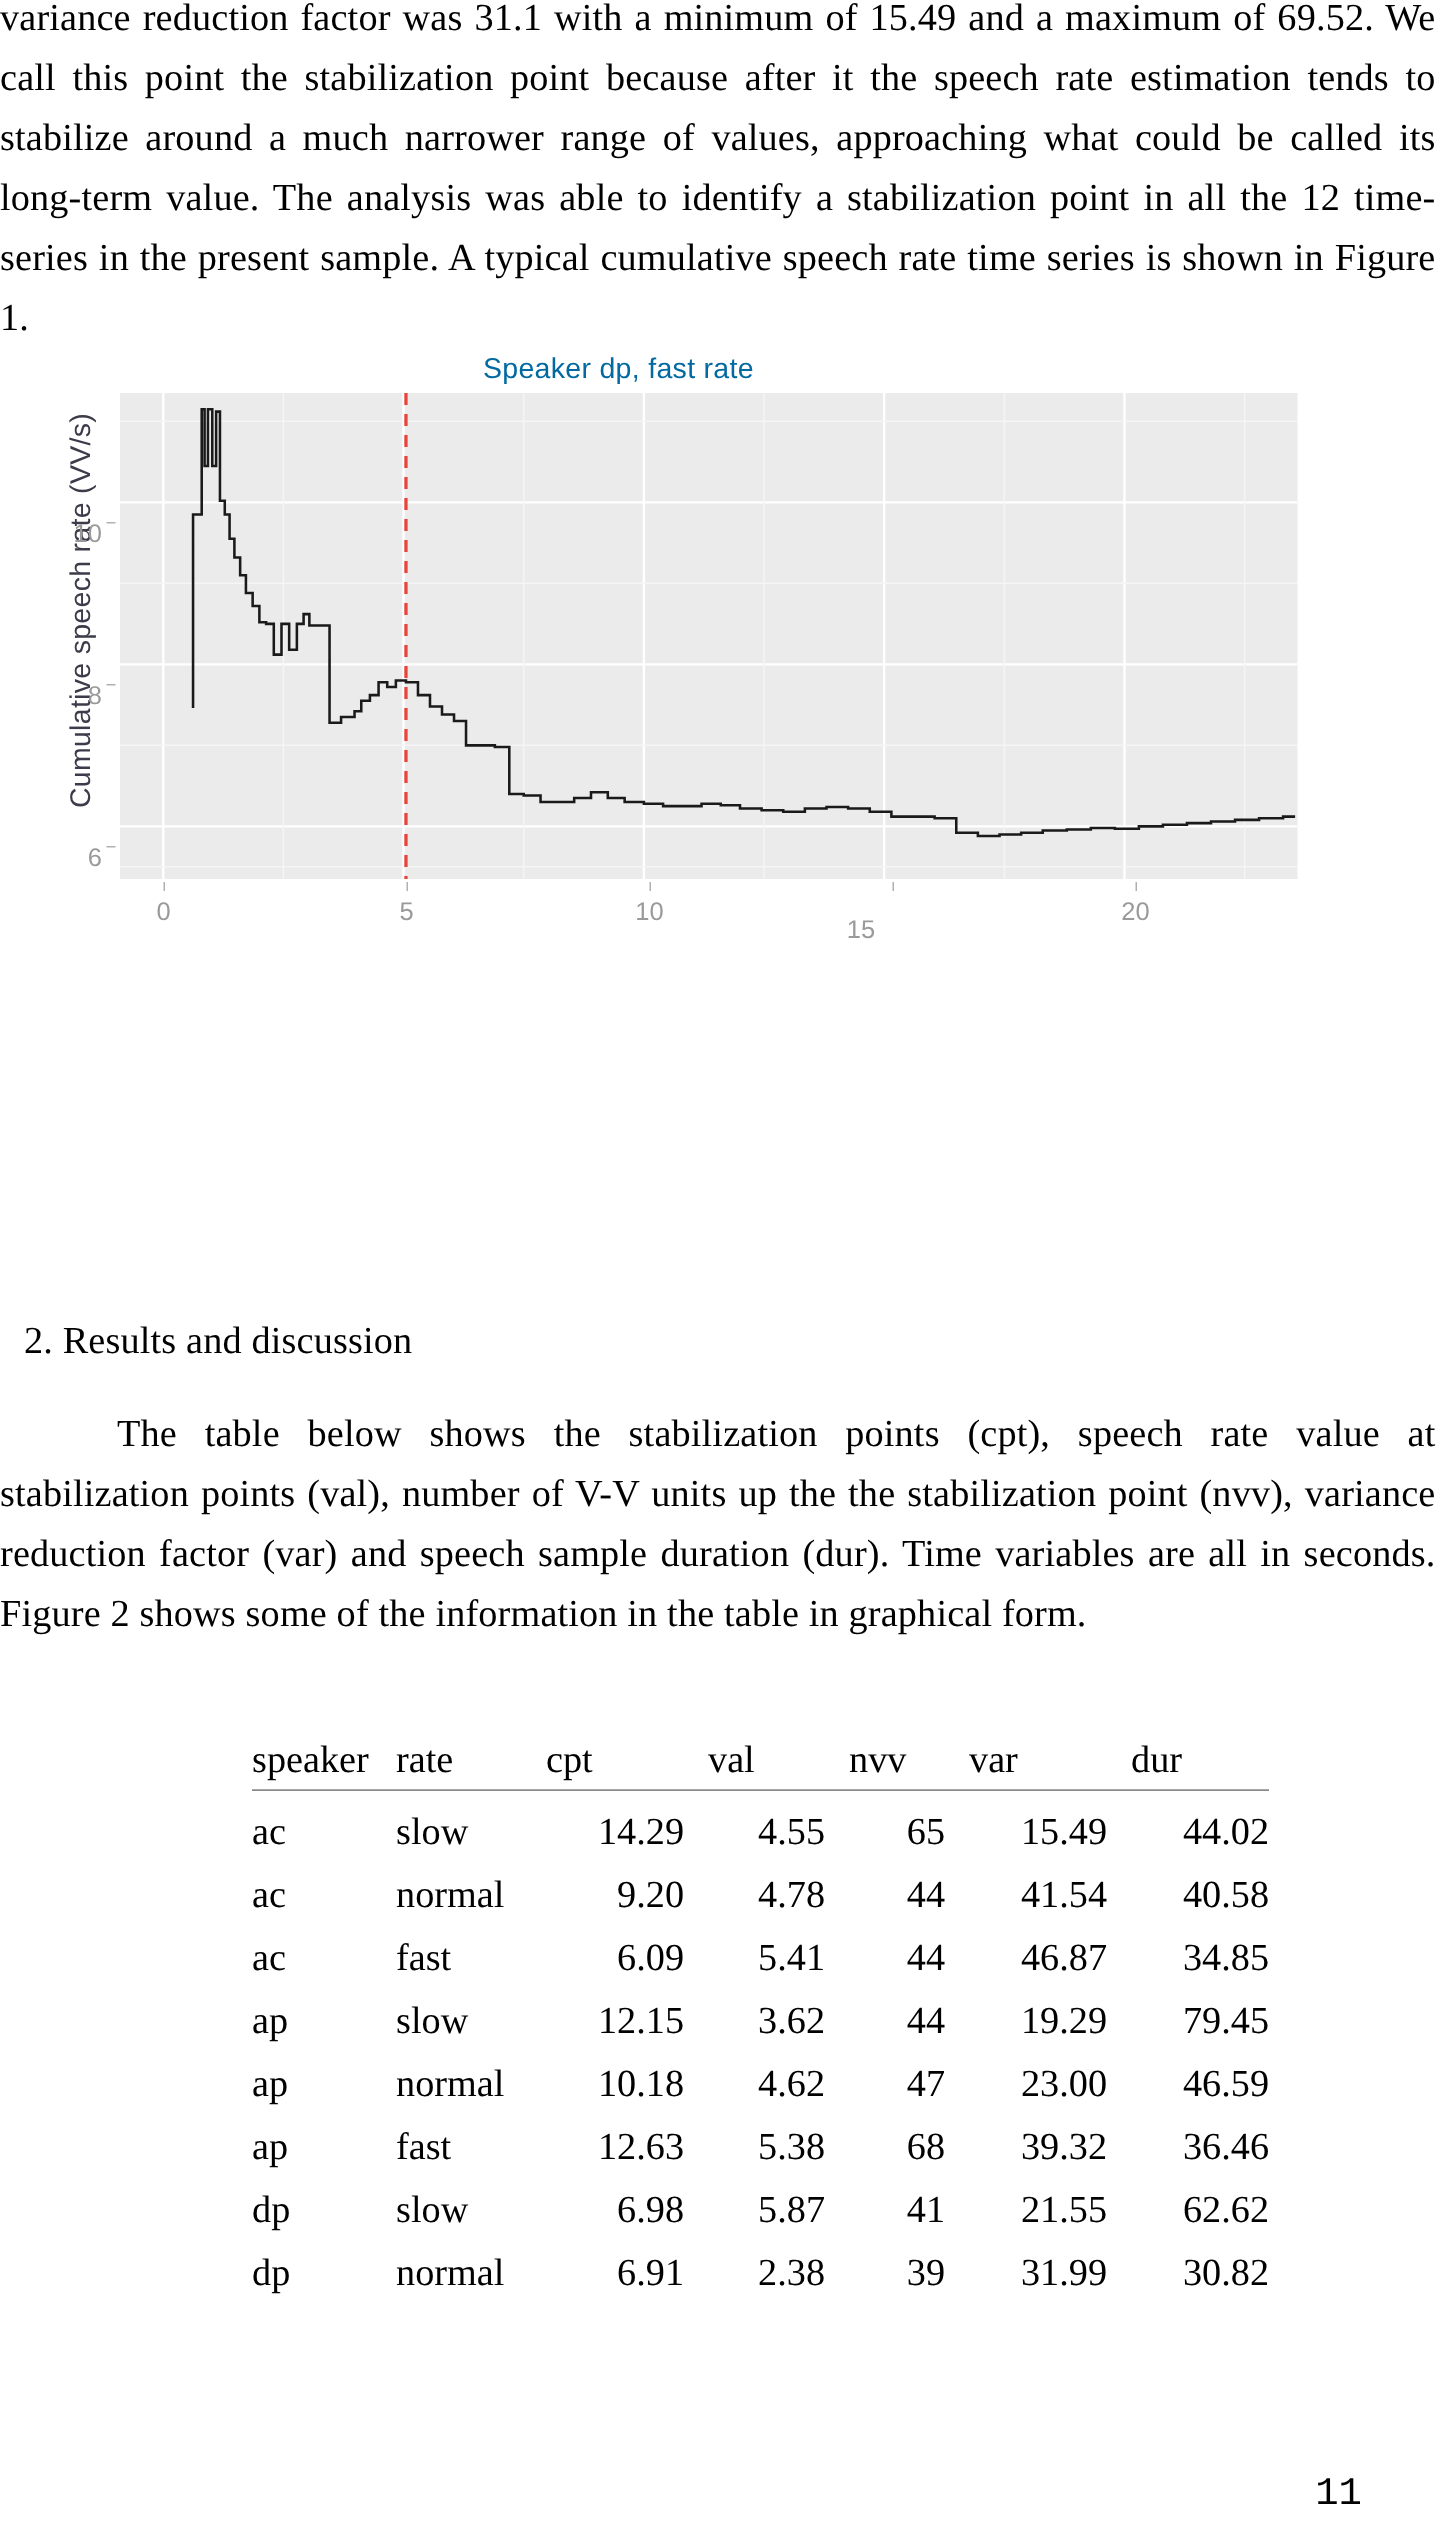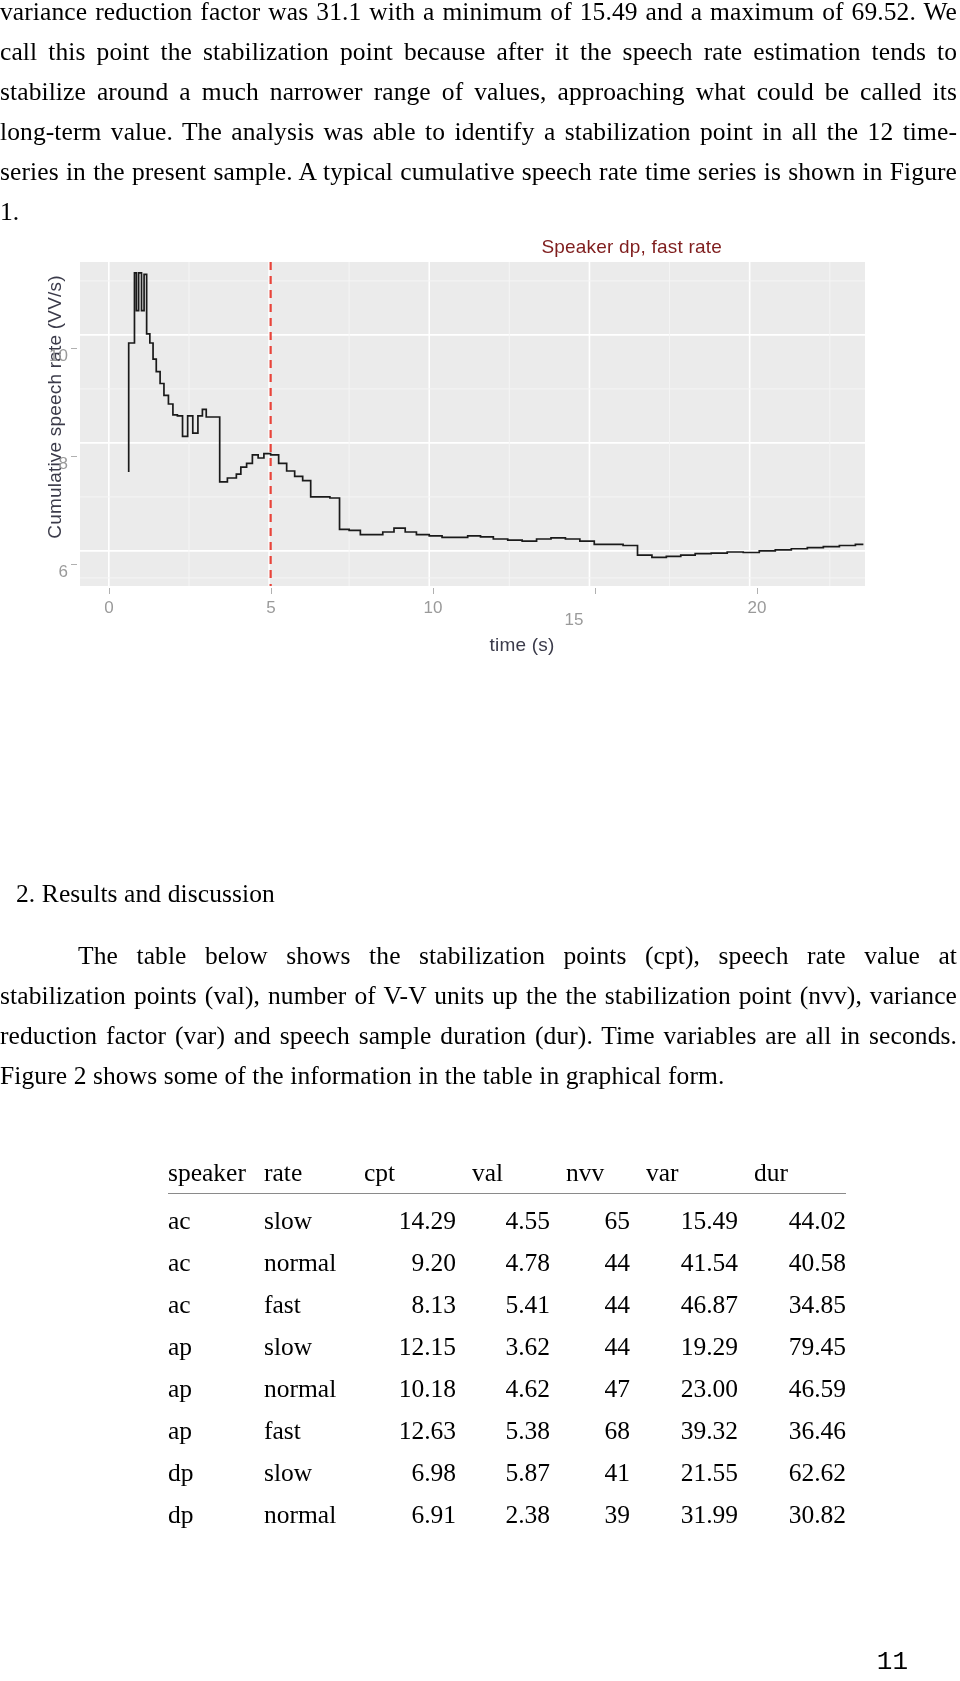--- a/index.html
+++ b/index.html
@@ -71,24 +71,24 @@
     left: 22px;
     top: 236px;
     width: 856px;
     height: 432px;
   }
   .chart-title {
     position: absolute;
     left: 300px;
     top: 0px;
     width: 400px;
-    text-align: right;
+    text-align: left;
     font-family: "Liberation Sans", "DejaVu Sans", sans-serif;
     font-size: 19px;
-    color: #7f1d1d;
+    color: #0369a1;
     letter-spacing: 0.2px;
   }
   .ylab {
     position: absolute;
     left: -132px;
     top: 160px;
     width: 330px;
     transform: rotate(-90deg);
     text-align: center;
     font-family: "Liberation Sans", "DejaVu Sans", sans-serif;
@@ -184,21 +184,20 @@
 </head>
 <body>
 
 <div class="page">
 
   <div class="para" id="p-top">variance reduction factor was 31.1 with a minimum of 15.49 and a maximum of 69.52. We call this point the stabilization point because after it the speech rate estimation tends to stabilize around a much narrower range of values, approaching what could be called its long-term value. The analysis was able to identify a stabilization point in all the 12 time-series in the present sample. A typical cumulative speech rate time series is shown in Figure 1.</div>
 
   <div class="figure">
     <div class="chart-title">Speaker dp, fast rate</div>
     <div class="ylab">Cumulative speech rate (VV/s)</div>
-    <div class="xlab">time (s)</div>
 
     <div class="ytick" id="yt-10" style="left:10px; top:110px;">
       <span>10</span><span class="dash"></span>
     </div>
     <div class="ytick" id="yt-8" style="left:10px; top:218px;">
       <span>8</span><span class="dash"></span>
     </div>
     <div class="ytick" id="yt-6" style="left:10px; top:326px;">
       <span>6</span><span class="dash"></span>
     </div>
@@ -276,21 +275,21 @@
           <td class="c-rate">normal</td>
           <td class="c-cpt">9.20</td>
           <td class="c-val">4.78</td>
           <td class="c-nvv">44</td>
           <td class="c-var">41.54</td>
           <td class="c-dur">40.58</td>
         </tr>
         <tr>
           <td class="c-speaker">ac</td>
           <td class="c-rate">fast</td>
-          <td class="c-cpt">8.13</td>
+          <td class="c-cpt">6.09</td>
           <td class="c-val">5.41</td>
           <td class="c-nvv">44</td>
           <td class="c-var">46.87</td>
           <td class="c-dur">34.85</td>
         </tr>
         <tr>
           <td class="c-speaker">ap</td>
           <td class="c-rate">slow</td>
           <td class="c-cpt">12.15</td>
           <td class="c-val">3.62</td>

